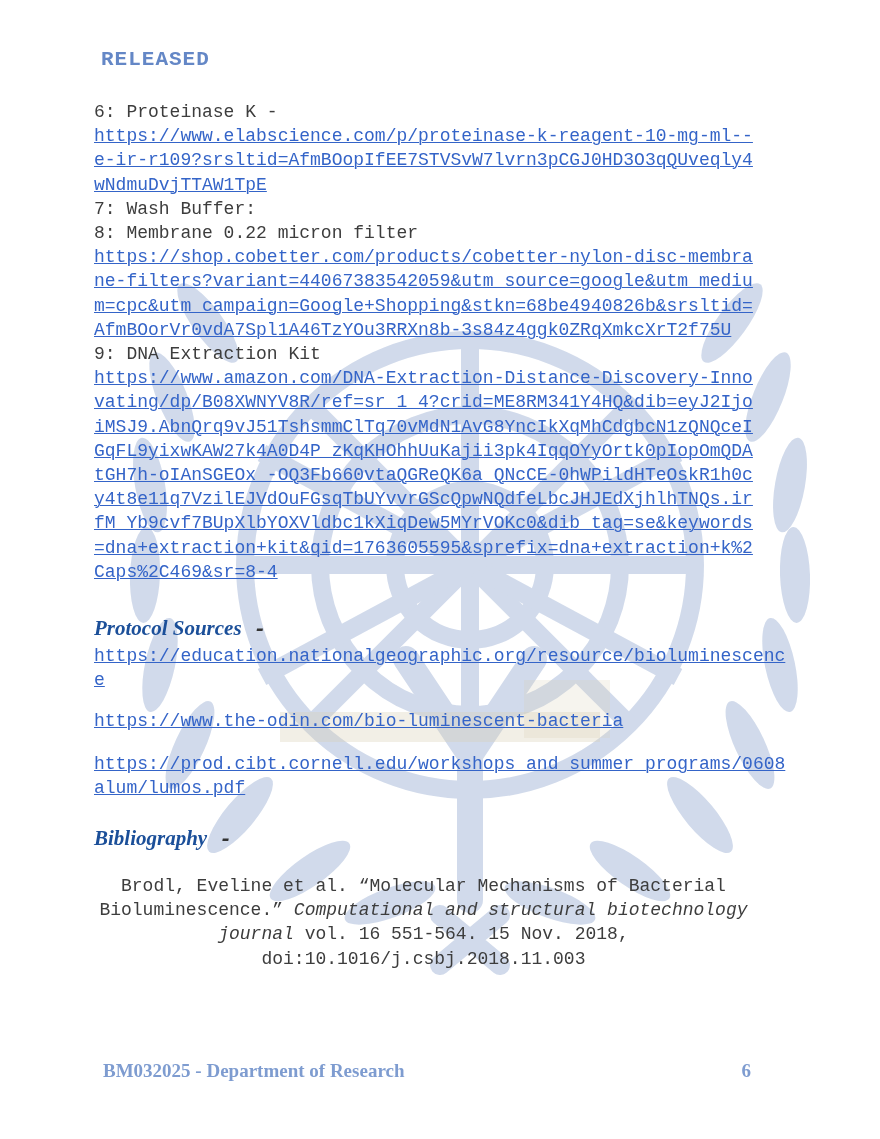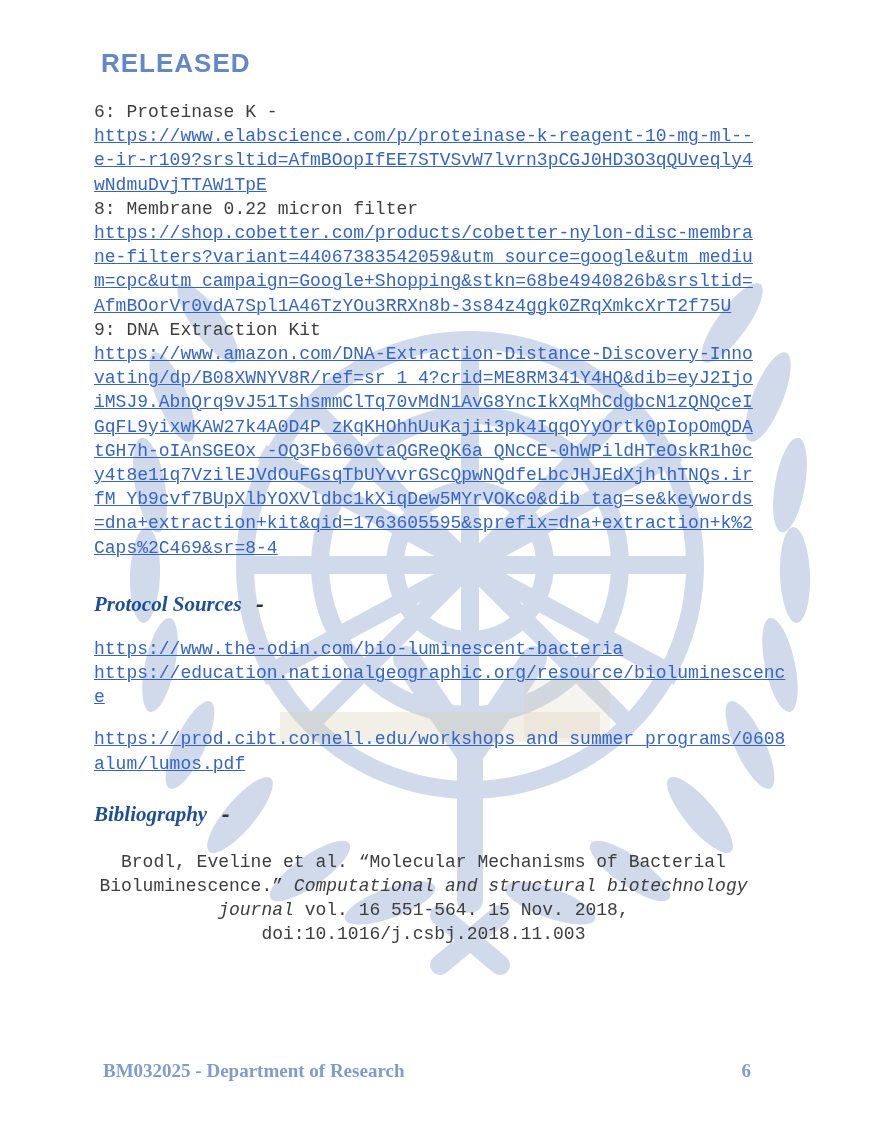--- a/index.html
+++ b/index.html
@@ -32,23 +32,23 @@
     background: #d8cdb0;
     opacity: 0.32;
   }
   .a1 { left: 280px; top: 712px; width: 320px; height: 30px; }
   .a2 { left: 524px; top: 680px; width: 86px; height: 58px; opacity: 0.22; }
   .stamp {
     position: absolute;
     left: 101px;
     top: 48px;
     z-index: 1;
-    font-family: Liberation Sans, sans-serif;
-    font-weight: 700;
-    font-size: 26px;
+    font-family: Liberation Mono, monospace;
+    font-weight: 700;
+    font-size: 21px;
     letter-spacing: 1px;
     color: var(--stamp);
     text-shadow: 0.6px 0.6px 0 rgba(255,255,255,0.55);
     text-align: right;
   }
   .content {
     position: absolute;
     left: 94px;
     top: 100px;
     width: 712px;
@@ -160,43 +160,44 @@
 
   <div class="stamp">RELEASED</div>
 
   <div class="content">
 
     <p class="line">6: Proteinase K -</p>
     <p class="para"><a class="url" href="#">https://www.elabscience.com/p/proteinase-k-reagent-10-mg-ml--
 e-ir-r109?srsltid=AfmBOopIfEE7STVSvW7lvrn3pCGJ0HD3O3qQUveqly4
 wNdmuDvjTTAW1TpE</a></p>
 
+    <p class="line">7: Wash Buffer:</p>
 
     <p class="line">8: Membrane 0.22 micron filter</p>
     <p class="para"><a class="url" href="#">https://shop.cobetter.com/products/cobetter-nylon-disc-membra
 ne-filters?variant=44067383542059&amp;utm_source=google&amp;utm_mediu
 m=cpc&amp;utm_campaign=Google+Shopping&amp;stkn=68be4940826b&amp;srsltid=
 AfmBOorVr0vdA7Spl1A46TzYOu3RRXn8b-3s84z4ggk0ZRqXmkcXrT2f75U</a></p>
 
     <p class="line">9: DNA Extraction Kit</p>
     <p class="para"><a class="url" href="#">https://www.amazon.com/DNA-Extraction-Distance-Discovery-Inno
 vating/dp/B08XWNYV8R/ref=sr_1_4?crid=ME8RM341Y4HQ&amp;dib=eyJ2Ijo
 iMSJ9.AbnQrq9vJ51TshsmmClTq70vMdN1AvG8YncIkXqMhCdgbcN1zQNQceI
 GqFL9yixwKAW27k4A0D4P_zKqKHOhhUuKajii3pk4IqqOYyOrtk0pIopOmQDA
 tGH7h-oIAnSGEOx_-OQ3Fb660vtaQGReQK6a_QNcCE-0hWPildHTeOskR1h0c
 y4t8e11q7VzilEJVdOuFGsqTbUYvvrGScQpwNQdfeLbcJHJEdXjhlhTNQs.ir
 fM_Yb9cvf7BUpXlbYOXVldbc1kXiqDew5MYrVOKc0&amp;dib_tag=se&amp;keywords
 =dna+extraction+kit&amp;qid=1763605595&amp;sprefix=dna+extraction+k%2
 Caps%2C469&amp;sr=8-4</a></p>
 
     <h2 class="section sec-protocol"><span>Protocol Sources</span><span class="sec-dash">-</span></h2>
 
-    <p class="para src2"><a class="url" href="#">https://www.the-odin.com/bio-luminescent-bacteria</a></p>
     <p class="para src1"><a class="url" href="#">https://education.nationalgeographic.org/resource/bioluminescenc
 e</a></p>
+    <p class="para src2"><a class="url" href="#">https://www.the-odin.com/bio-luminescent-bacteria</a></p>
     <p class="para src3"><a class="url" href="#">https://prod.cibt.cornell.edu/workshops_and_summer_programs/0608
 alum/lumos.pdf</a></p>
 
     <h2 class="section sec-bib"><span>Bibliography</span><span class="sec-dash">-</span></h2>
 
     <p class="citation"><span>Brodl, Eveline et al. “Molecular Mechanisms of Bacterial Bioluminescence.” </span><span class="it">Computational and structural biotechnology journal</span><span> vol. 16 551-564. 15 Nov. 2018, doi:10.1016/j.csbj.2018.11.003</span></p>
 
   </div>
 
   <div class="footer">

